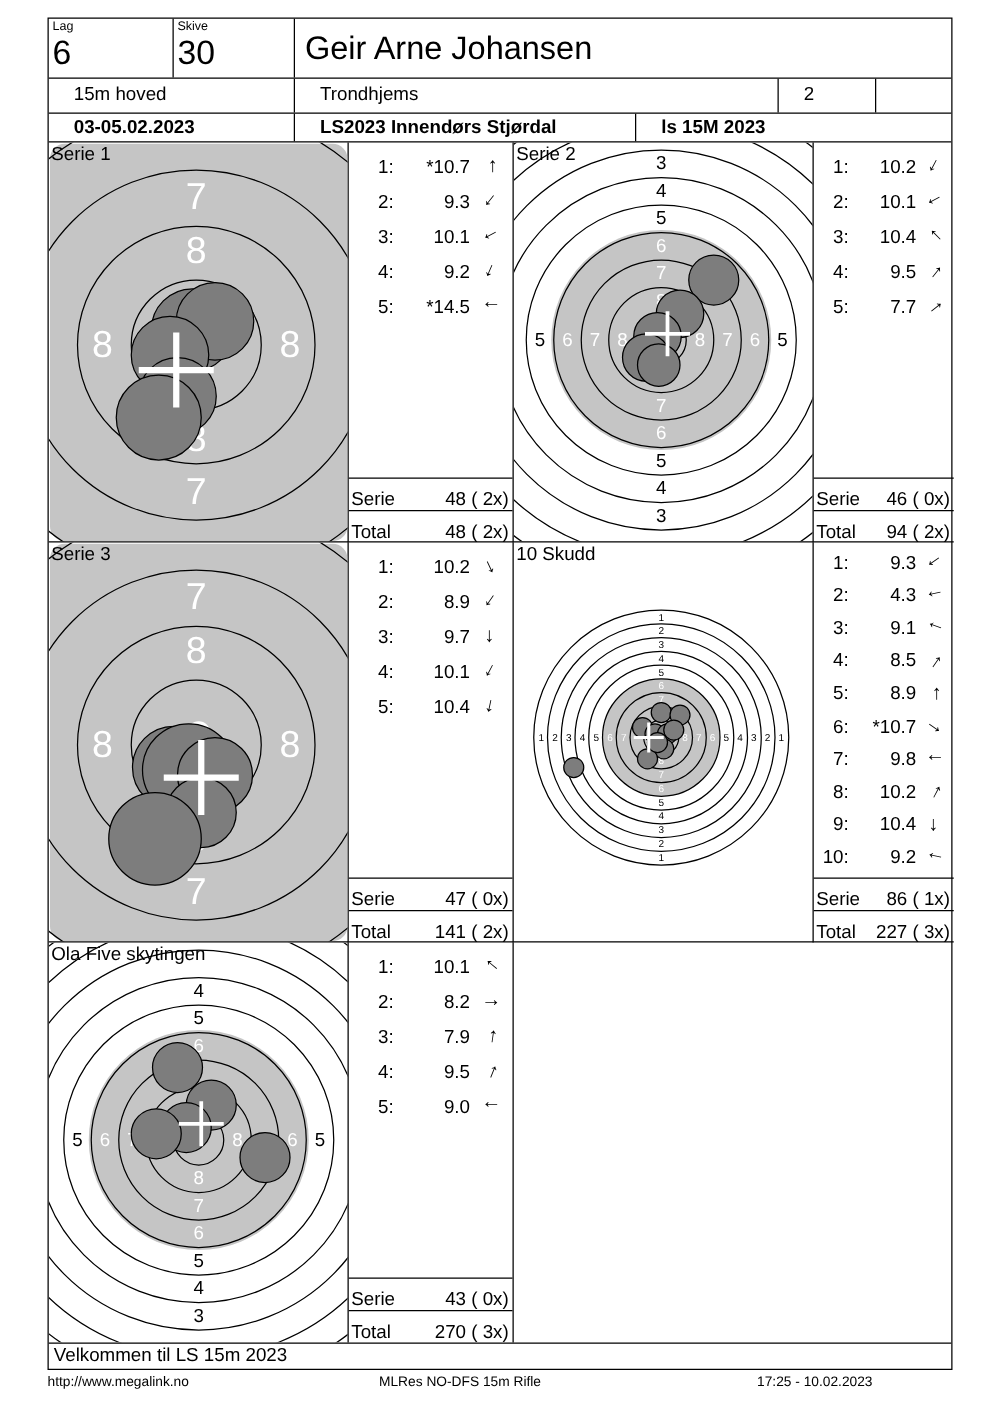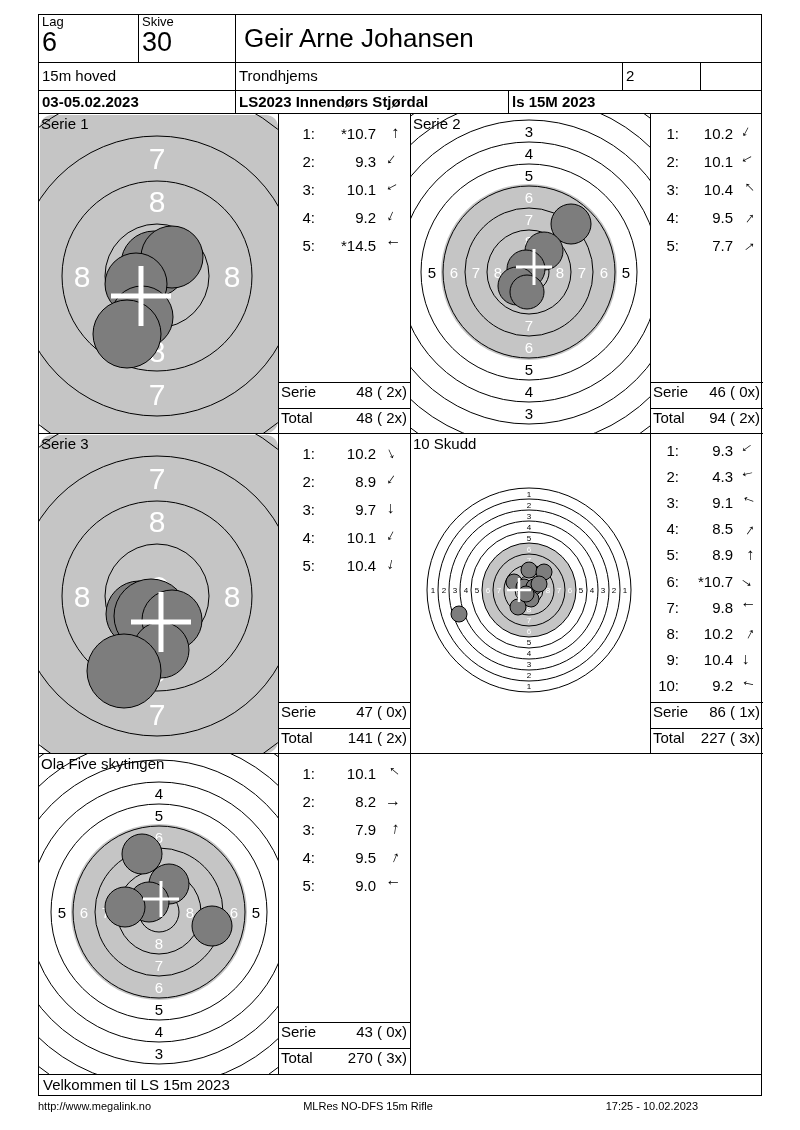--- a/index.html
+++ b/index.html
@@ -5,46 +5,46 @@
   html,body{margin:0;padding:0;}
   body{width:800px;height:1130px;background:#ffffff;position:relative;
        font-family:"Liberation Sans",sans-serif;color:#000;}
   .sheet{position:absolute;left:38px;top:14px;width:724px;height:1082px;
          border:1px solid #000;box-sizing:border-box;}
   .abs{position:absolute;box-sizing:border-box;}
   
   .h-r1{left:0;top:0;width:100%;height:48px;border-bottom:1px solid #000;}
   .cell{position:absolute;box-sizing:border-box;height:100%;overflow:hidden;}
   .bR{border-right:1px solid #000;}
-  .mini{font-size:13px;line-height:11px;padding:1px 0 0 3px;}
+  .mini{font-size:10px;line-height:11px;padding:1px 0 0 3px;}
   .big{font-size:27px;line-height:30px;padding-left:3px;}
   .name{font-size:26px;line-height:46px;padding-left:8px;white-space:nowrap;}
   .h-r2{left:0;top:48px;width:100%;height:28px;border-bottom:1px solid #000;}
   .h-r3{left:0;top:76px;width:100%;height:23px;border-bottom:1px solid #000;font-weight:bold;}
-  .txt15{font-size:15px;padding-left:3px;white-space:nowrap;}
+  .txt15{font-size:15px;padding-left:3px;white-space:nowrap;margin-left:17px;}
   .h-r2 .txt15{line-height:26px;} .h-r3 .txt15{line-height:21px;}
   
   .main{left:0;top:99px;width:724px;height:960px;}
   .t-cell{position:absolute;width:240px;height:320px;border-right:1px solid #000;
           border-bottom:1px solid #000;box-sizing:border-box;overflow:hidden;}
   .s-cell{position:absolute;height:320px;border-bottom:1px solid #000;box-sizing:border-box;}
   .noB{border-bottom:none;}
   .t-cell svg{position:absolute;left:0;top:0;}
   .panel-title{position:absolute;left:2px;top:1px;font-size:15px;z-index:5;white-space:nowrap;}
   .scores-body{position:absolute;left:0;top:0;right:0;height:268px;padding-top:5px;box-sizing:border-box;}
   .scores-body.c10{padding-top:3px;}
   .shot-row{display:flex;align-items:center;height:28px;font-size:15px;}
   .shot-row.c10{height:26.2px;}
   .sn{width:36px;text-align:right;}
   .sv{flex:1;text-align:right;}
   .sa{width:34px;text-align:center;font-size:16px;}
   .narrow .sn{width:28px;} .narrow .sa{width:30px;}
   .sa .ar{display:inline-block;}
   .srow{position:absolute;left:0;right:0;height:26px;border-top:1px solid #000;
-        display:flex;align-items:flex-start;font-size:15px;box-sizing:border-box;}
+        display:flex;align-items:flex-end;font-size:15px;box-sizing:border-box;}
   .srow.serie{top:268px;} .srow.total{top:294px;}
   .srow .lbl{padding-left:2px;} .srow .val{margin-left:auto;padding-right:3px;}
   
   .welcome{left:0;top:1059px;width:100%;height:21px;border-top:1px solid #000;
            font-size:15px;line-height:20px;padding-left:4px;}
   .page-footer{position:absolute;left:38px;top:1100px;width:660px;display:flex;
                font-size:11px;}
   .pf-c{position:absolute;left:0;width:100%;text-align:center;}
   .pf-r{margin-left:auto;}
 </style>

